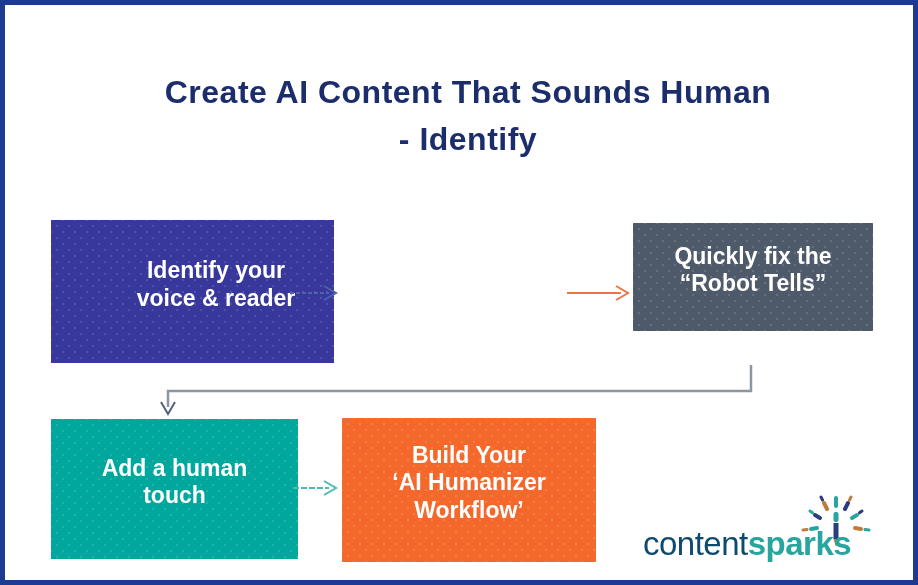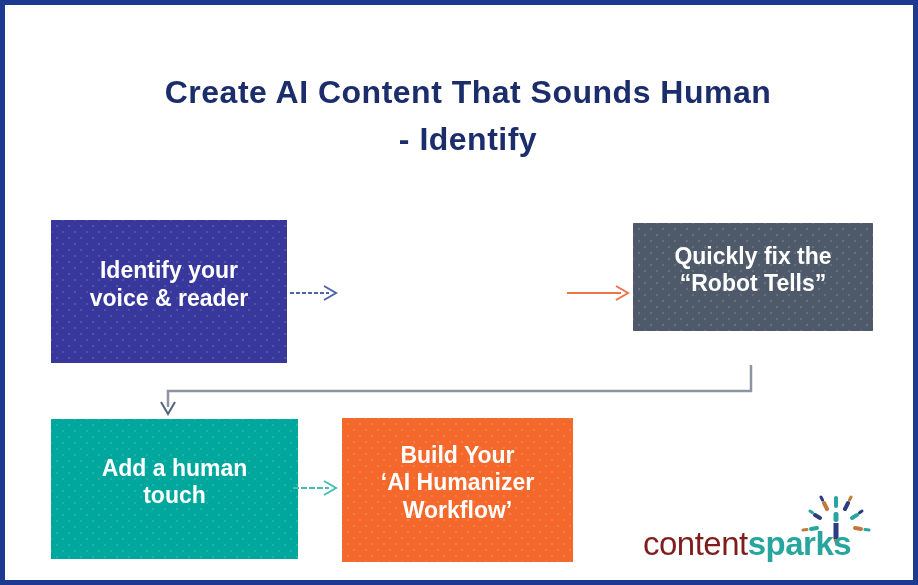--- a/index.html
+++ b/index.html
@@ -32,42 +32,42 @@
     text-align:center;
     line-height:1.18;
     white-space:pre-line;
     background-image:
       radial-gradient(rgba(255,255,255,0.13) 1px, transparent 1.6px),
       radial-gradient(rgba(255,255,255,0.13) 1px, transparent 1.6px);
     background-size:12px 12px;
     background-position:0 0,6px 6px;
   }
   .step-label{transform:translateY(-7px);}
-  .step1{left:46px;top:215px;width:236px;height:143px;background-color:#37379c;}
+  .step1{left:46px;top:215px;width:236px;height:143px;background-color:#37379c;padding-left:47px;}
   .step2{left:337px;top:217px;width:221px;height:141px;background-color:#f4682c;}
   .step3{left:628px;top:218px;width:240px;height:108px;background-color:#4e5a6a;}
   .step4{left:46px;top:414px;width:247px;height:140px;background-color:#00a79d;}
-  .step5{left:337px;top:413px;width:231px;height:144px;background-color:#f4682c;}
+  .step5{left:337px;top:413px;width:254px;height:144px;background-color:#f4682c;}
   .connector-layer{
     position:absolute;left:0;top:0;width:918px;height:585px;
     pointer-events:none;
   }
   .logo{
     position:absolute;
     left:638px;top:498px;
     width:256px;height:64px;
   }
   .logo-text{
     position:absolute;
     left:0;bottom:4px;
     white-space:nowrap;
     font-size:33px;
     letter-spacing:-0.5px;
   }
-  .logo-content{color:#7f1d1d;font-weight:400;}
+  .logo-content{color:#0c4a6e;font-weight:400;}
   .logo-sparks{color:#27a59e;font-weight:700;margin-top:28px;}
   .burst{
     position:absolute;
     right:22px;top:-8px;
     width:78px;height:58px;
   }
 </style>
 </head>
 <body>
 

